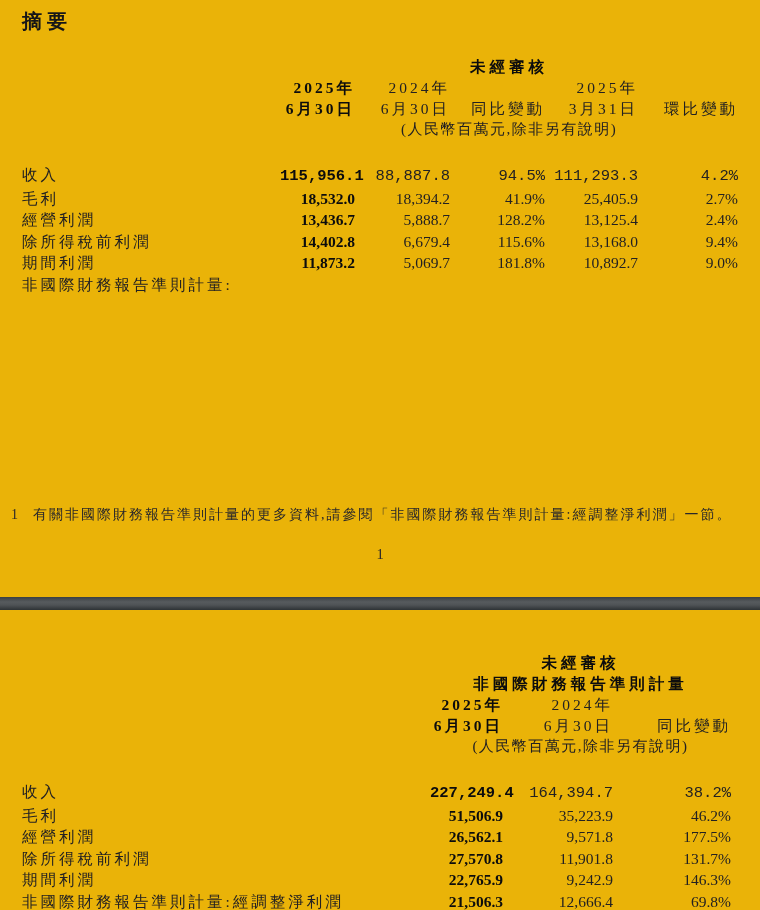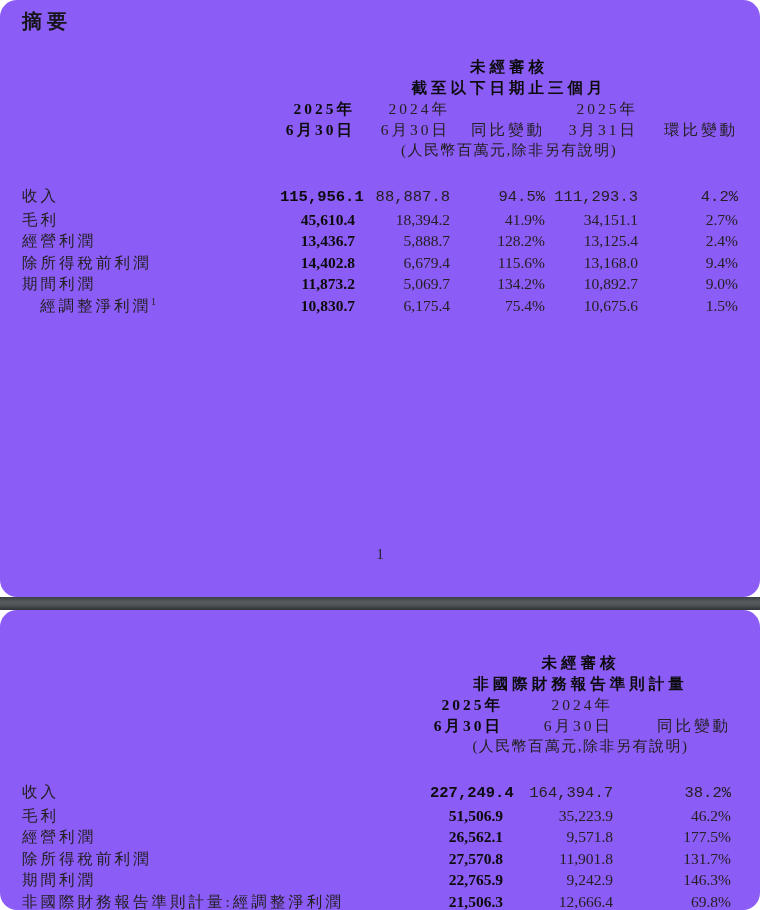--- a/index.html
+++ b/index.html
@@ -2,21 +2,21 @@
 <html><head>
 <meta charset="utf-8">
 <style>
   * { margin:0; padding:0; box-sizing:border-box; }
   html,body { width:760px; height:910px; background:#ffffff; }
   body {
     font-family:"Liberation Serif","DejaVu Serif",serif;
     color:#232122;
     overflow:hidden;
   }
-  .page { position:relative; background:#8b5cf6;border-radius:17px; }
+  .page { position:relative; background:#eab308; }
   #page-1 { height:597px; }
   #page-2 { height:300px; }
 
   .doc-title {
     position:absolute; top:8px; left:22px;
     font-size:20px; font-weight:700; letter-spacing:5px; color:#161618;
   }
 
   table { border-collapse:collapse; table-layout:fixed; }
   #table-3m { position:absolute; top:56px; left:22px; width:716px; }
@@ -69,24 +69,20 @@
         <col style="width:93px">
         <col style="width:100px">
     </colgroup>
     <tbody>
         <tr class="hdr">
       <td></td>
       <td colspan="5" class="center b zh-wide">未經審核</td>
     </tr>
     <tr class="hdr">
       <td></td>
-      <td colspan="5" class="center b zh-wide">截至以下日期止三個月</td>
-    </tr>
-    <tr class="hdr">
-      <td></td>
       <td class="num b zh">2025年</td>
       <td class="num zh">2024年</td>
       <td></td>
       <td class="num zh">2025年</td>
       <td></td>
     </tr>
     <tr class="hdr">
       <td></td>
       <td class="num b zh">6月30日</td>
       <td class="num zh">6月30日</td>
@@ -102,24 +98,24 @@
     <tr class="first-data">
       <td class="zh">收入</td>
       <td class="num b">115,956.1</td>
       <td class="num">88,887.8</td>
       <td class="num">94.5%</td>
       <td class="num">111,293.3</td>
       <td class="num">4.2%</td>
     </tr>
     <tr>
       <td class="zh">毛利</td>
-      <td class="num b">45,610.4</td>
+      <td class="num b">18,532.0</td>
       <td class="num">18,394.2</td>
       <td class="num">41.9%</td>
-      <td class="num">34,151.1</td>
+      <td class="num">25,405.9</td>
       <td class="num">2.7%</td>
     </tr>
     <tr>
       <td class="zh">經營利潤</td>
       <td class="num b">13,436.7</td>
       <td class="num">5,888.7</td>
       <td class="num">128.2%</td>
       <td class="num">13,125.4</td>
       <td class="num">2.4%</td>
     </tr>
@@ -128,35 +124,38 @@
       <td class="num b">14,402.8</td>
       <td class="num">6,679.4</td>
       <td class="num">115.6%</td>
       <td class="num">13,168.0</td>
       <td class="num">9.4%</td>
     </tr>
     <tr>
       <td class="zh">期間利潤</td>
       <td class="num b">11,873.2</td>
       <td class="num">5,069.7</td>
-      <td class="num">134.2%</td>
+      <td class="num">181.8%</td>
       <td class="num">10,892.7</td>
       <td class="num">9.0%</td>
     </tr>
     <tr>
-      <td class="zh indent"><span>經調整淨利潤</span><sup>1</sup></td>
-      <td class="num b">10,830.7</td>
-      <td class="num">6,175.4</td>
-      <td class="num">75.4%</td>
-      <td class="num">10,675.6</td>
-      <td class="num">1.5%</td>
+      <td class="zh">非國際財務報告準則計量:</td>
+      <td></td>
+          <td></td>
+      <td></td>
+          <td></td>
+      <td></td>
     </tr>
   </tbody>
     </table>
 
+  <div class="footnote">
+    <span class="fn-marker">1</span><span>有關非國際財務報告準則計量的更多資料,請參閱「非國際財務報告準則計量:經調整淨利潤」一節。</span>
+  </div>
 
   <div class="page-number">1</div>
 </div>
 
 <div class="divider"></div>
 
 <div class="page" id="page-2">
   <table id="table-6m">
     <colgroup>
       <col style="width:408px">

